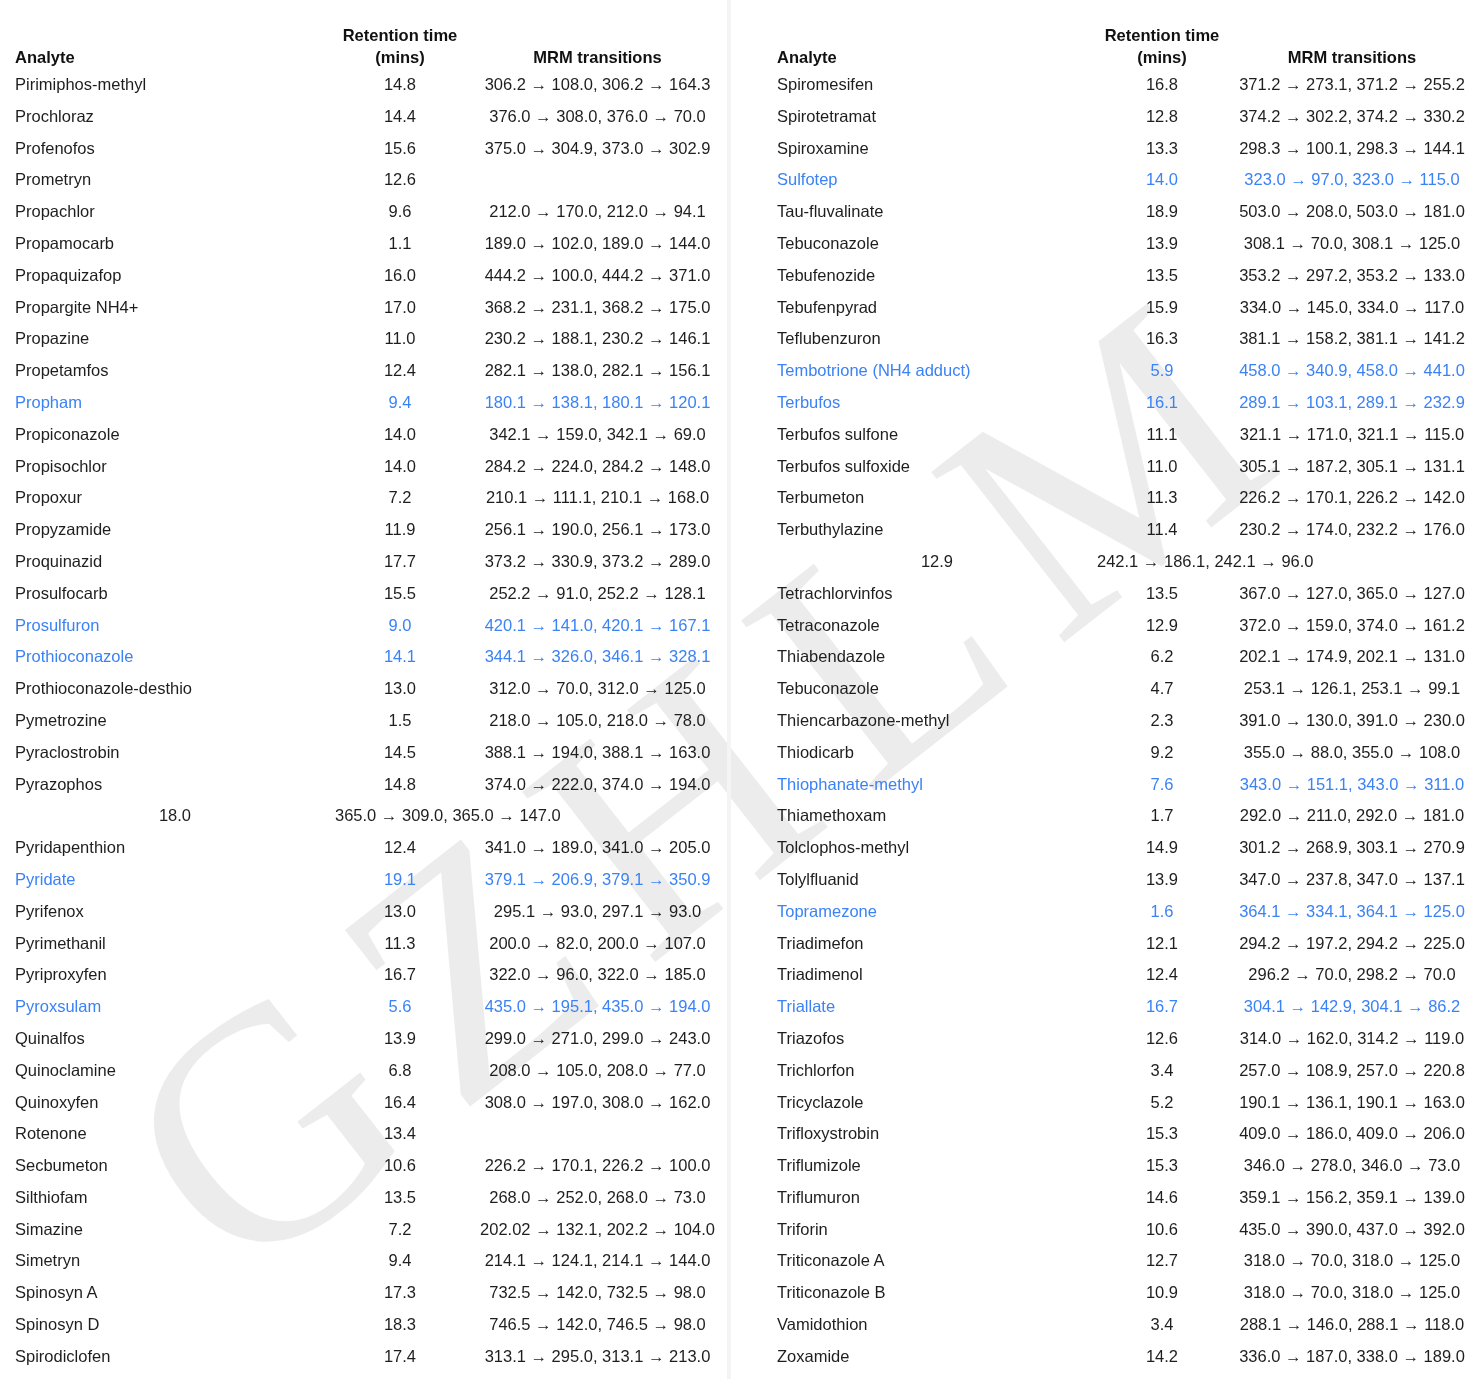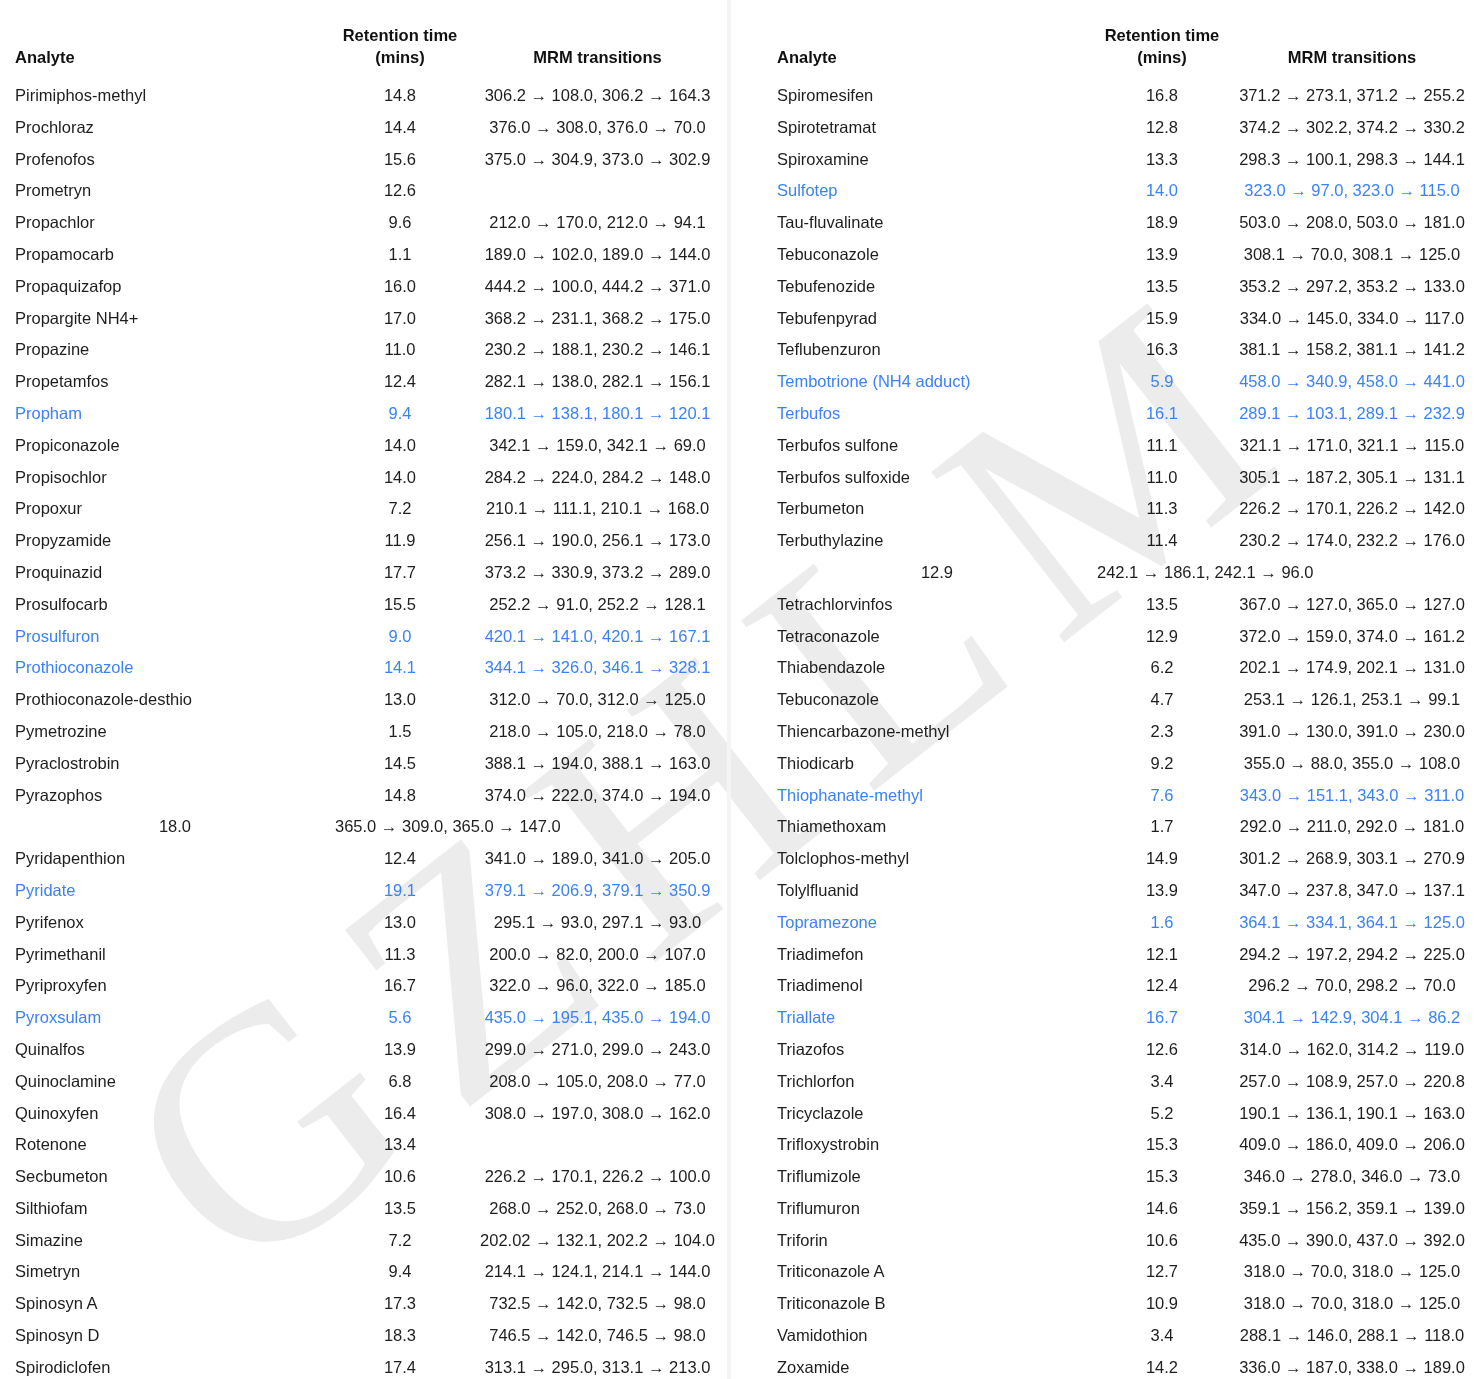--- a/index.html
+++ b/index.html
@@ -21,21 +21,21 @@
     position:absolute;left:727px;top:0;width:4px;height:1379px;
     background:#f4f4f4;z-index:0;
   }
   .half{position:absolute;top:24px;z-index:1;}
   #left-half{left:15px;width:715px;}
   #right-half{left:777px;width:700px;}
   .hrow,.trow{display:grid;}
   #left-half .hrow,#left-half .trow{grid-template-columns:320px 130px 265px;}
   #right-half .hrow,#right-half .trow{grid-template-columns:320px 130px 250px;}
   .hrow{font-weight:bold;height:22px;line-height:22px;font-size:16.5px;color:#111;}
-  .thead{margin-bottom:12px;}
+  .thead{margin-bottom:1px;}
   .trow{height:31.8px;line-height:31.8px;font-size:16.5px;}
   .c-analyte{text-align:left;white-space:nowrap;}
   .c-rt{text-align:center;white-space:nowrap;}
   .c-mrm{text-align:center;white-space:nowrap;}
   .trow.green{color:#3b82f6;}
 </style>
 </head>
 <body>
 
 <div class="watermark">GZHLM</div>

